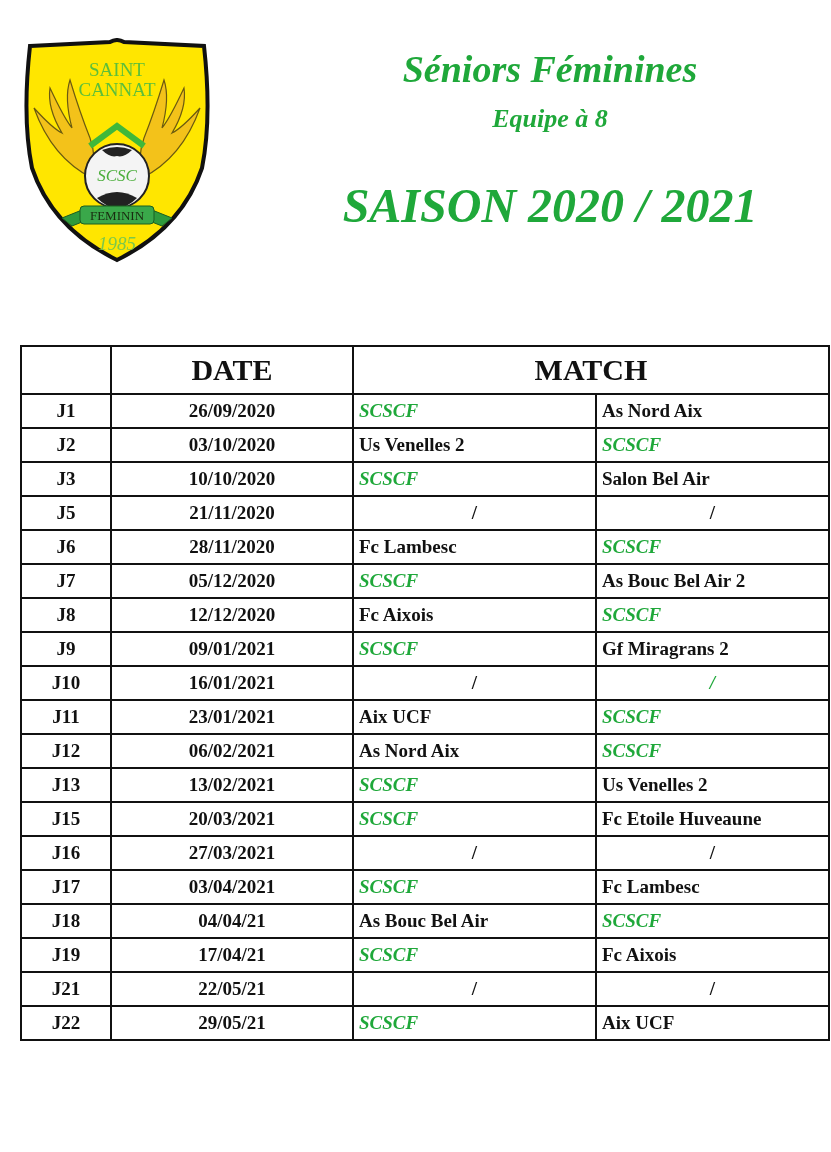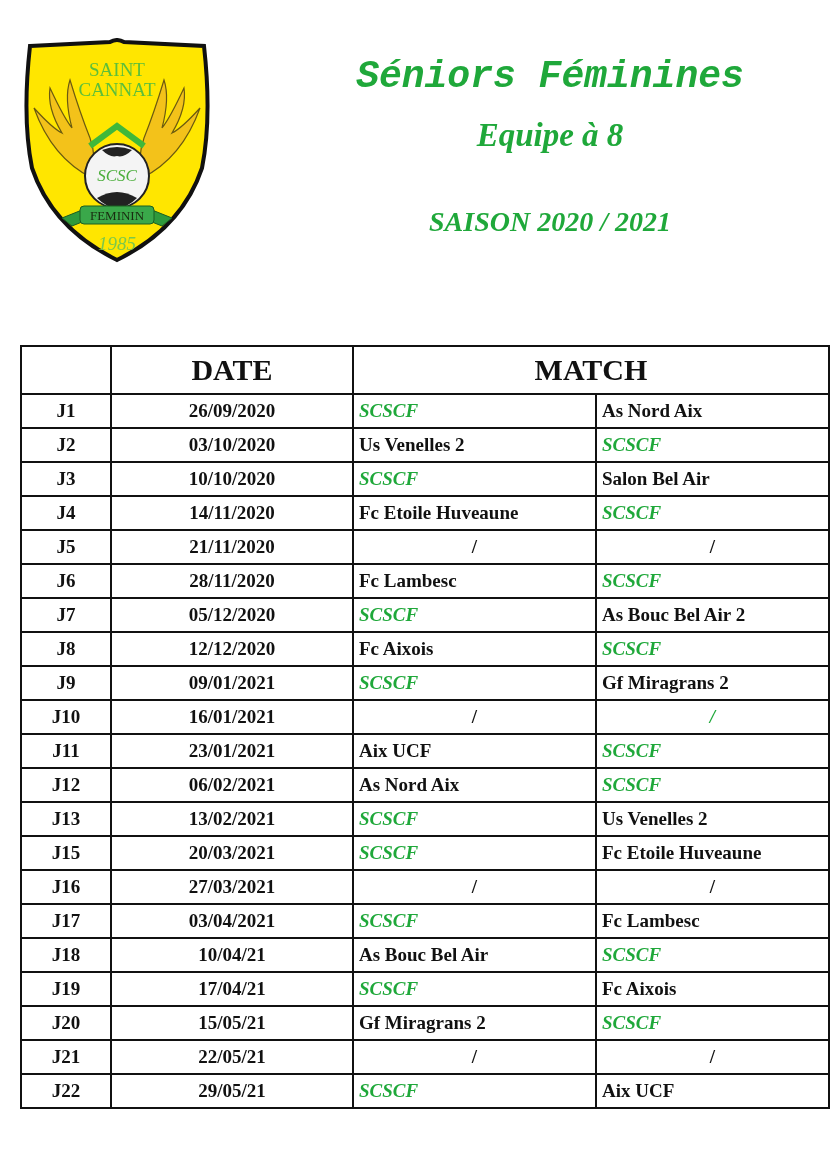--- a/index.html
+++ b/index.html
@@ -1,21 +1,21 @@
 <!DOCTYPE html>
 <html><head>
 <meta charset="utf-8">
 <style>
   html, body { margin: 0; padding: 0; background: #ffffff; }
   body { width: 831px; height: 1152px; position: relative; overflow: hidden; font-family: "Liberation Serif", serif; }
   .logo { position: absolute; left: 22px; top: 38px; width: 190px; height: 225px; }
   .title-block { position: absolute; left: 340px; top: 40px; width: 420px; text-align: center; color: #1fa83a; font-weight: bold; font-style: italic; }
-  .title-line1 { font-size: 38px; line-height: 42px; margin: 16px; font-family: Liberation Mono, monospace; }
-  .title-line2 { font-size: 33px; line-height: 42px; margin: 7px; }
-  .title-line3 { font-size: 28px; line-height: 44px; margin-top: 44px; }
+  .title-line1 { font-size: 38px; line-height: 42px; margin: 8px; }
+  .title-line2 { font-size: 26px; line-height: 42px; margin: 7px; }
+  .title-line3 { font-size: 48px; line-height: 44px; margin-top: 44px; }
   table.sched { position: absolute; left: 20px; top: 345px; border-collapse: collapse; width: 810px; }
   table.sched td, table.sched th { border: 2px solid #111; padding: 0; font-weight: bold; font-size: 19px; color: #111; height: 32px; }
   table.sched th { font-size: 30px; height: 46px; font-weight: bold; }
   .c-j { width: 88px; text-align: center; }
   .c-date { width: 240px; text-align: center; margin-top: 24px; }
   .c-home { width: 236px; text-align: left; padding-left: 5px !important; }
   .c-away { text-align: left; padding-left: 5px !important; }
   .center { text-align: center !important; padding-left: 0 !important; }
   .green { color: #1fa83a !important; font-style: italic; }
 </style>
@@ -74,26 +74,20 @@
         <td class="c-j">J2</td>
         <td class="c-date">03/10/2020</td>
         <td class="c-home">Us Venelles 2</td>
         <td class="c-away green">SCSCF</td>
       </tr>
       <tr>
         <td class="c-j">J3</td>
         <td class="c-date">10/10/2020</td>
         <td class="c-home green">SCSCF</td>
         <td class="c-away">Salon Bel Air</td>
-      </tr>
-      <tr>
-        <td class="c-j">J4</td>
-        <td class="c-date">14/11/2020</td>
-        <td class="c-home">Fc Etoile Huveaune</td>
-        <td class="c-away green">SCSCF</td>
       </tr>
       <tr>
         <td class="c-j">J5</td>
         <td class="c-date">21/11/2020</td>
         <td class="c-home center">/</td>
         <td class="c-away center">/</td>
       </tr>
       <tr>
         <td class="c-j">J6</td>
         <td class="c-date">28/11/2020</td>
@@ -155,35 +149,29 @@
         <td class="c-away center">/</td>
       </tr>
       <tr>
         <td class="c-j">J17</td>
         <td class="c-date">03/04/2021</td>
         <td class="c-home green">SCSCF</td>
         <td class="c-away">Fc Lambesc</td>
       </tr>
       <tr>
         <td class="c-j">J18</td>
-        <td class="c-date">10/04/21</td>
+        <td class="c-date">04/04/21</td>
         <td class="c-home">As Bouc Bel Air</td>
         <td class="c-away green">SCSCF</td>
       </tr>
       <tr>
         <td class="c-j">J19</td>
         <td class="c-date">17/04/21</td>
         <td class="c-home green">SCSCF</td>
         <td class="c-away">Fc Aixois</td>
-      </tr>
-      <tr>
-        <td class="c-j">J20</td>
-        <td class="c-date">15/05/21</td>
-        <td class="c-home">Gf Miragrans 2</td>
-        <td class="c-away green">SCSCF</td>
       </tr>
       <tr>
         <td class="c-j">J21</td>
         <td class="c-date">22/05/21</td>
         <td class="c-home center">/</td>
         <td class="c-away center">/</td>
       </tr>
       <tr>
         <td class="c-j">J22</td>
         <td class="c-date">29/05/21</td>

